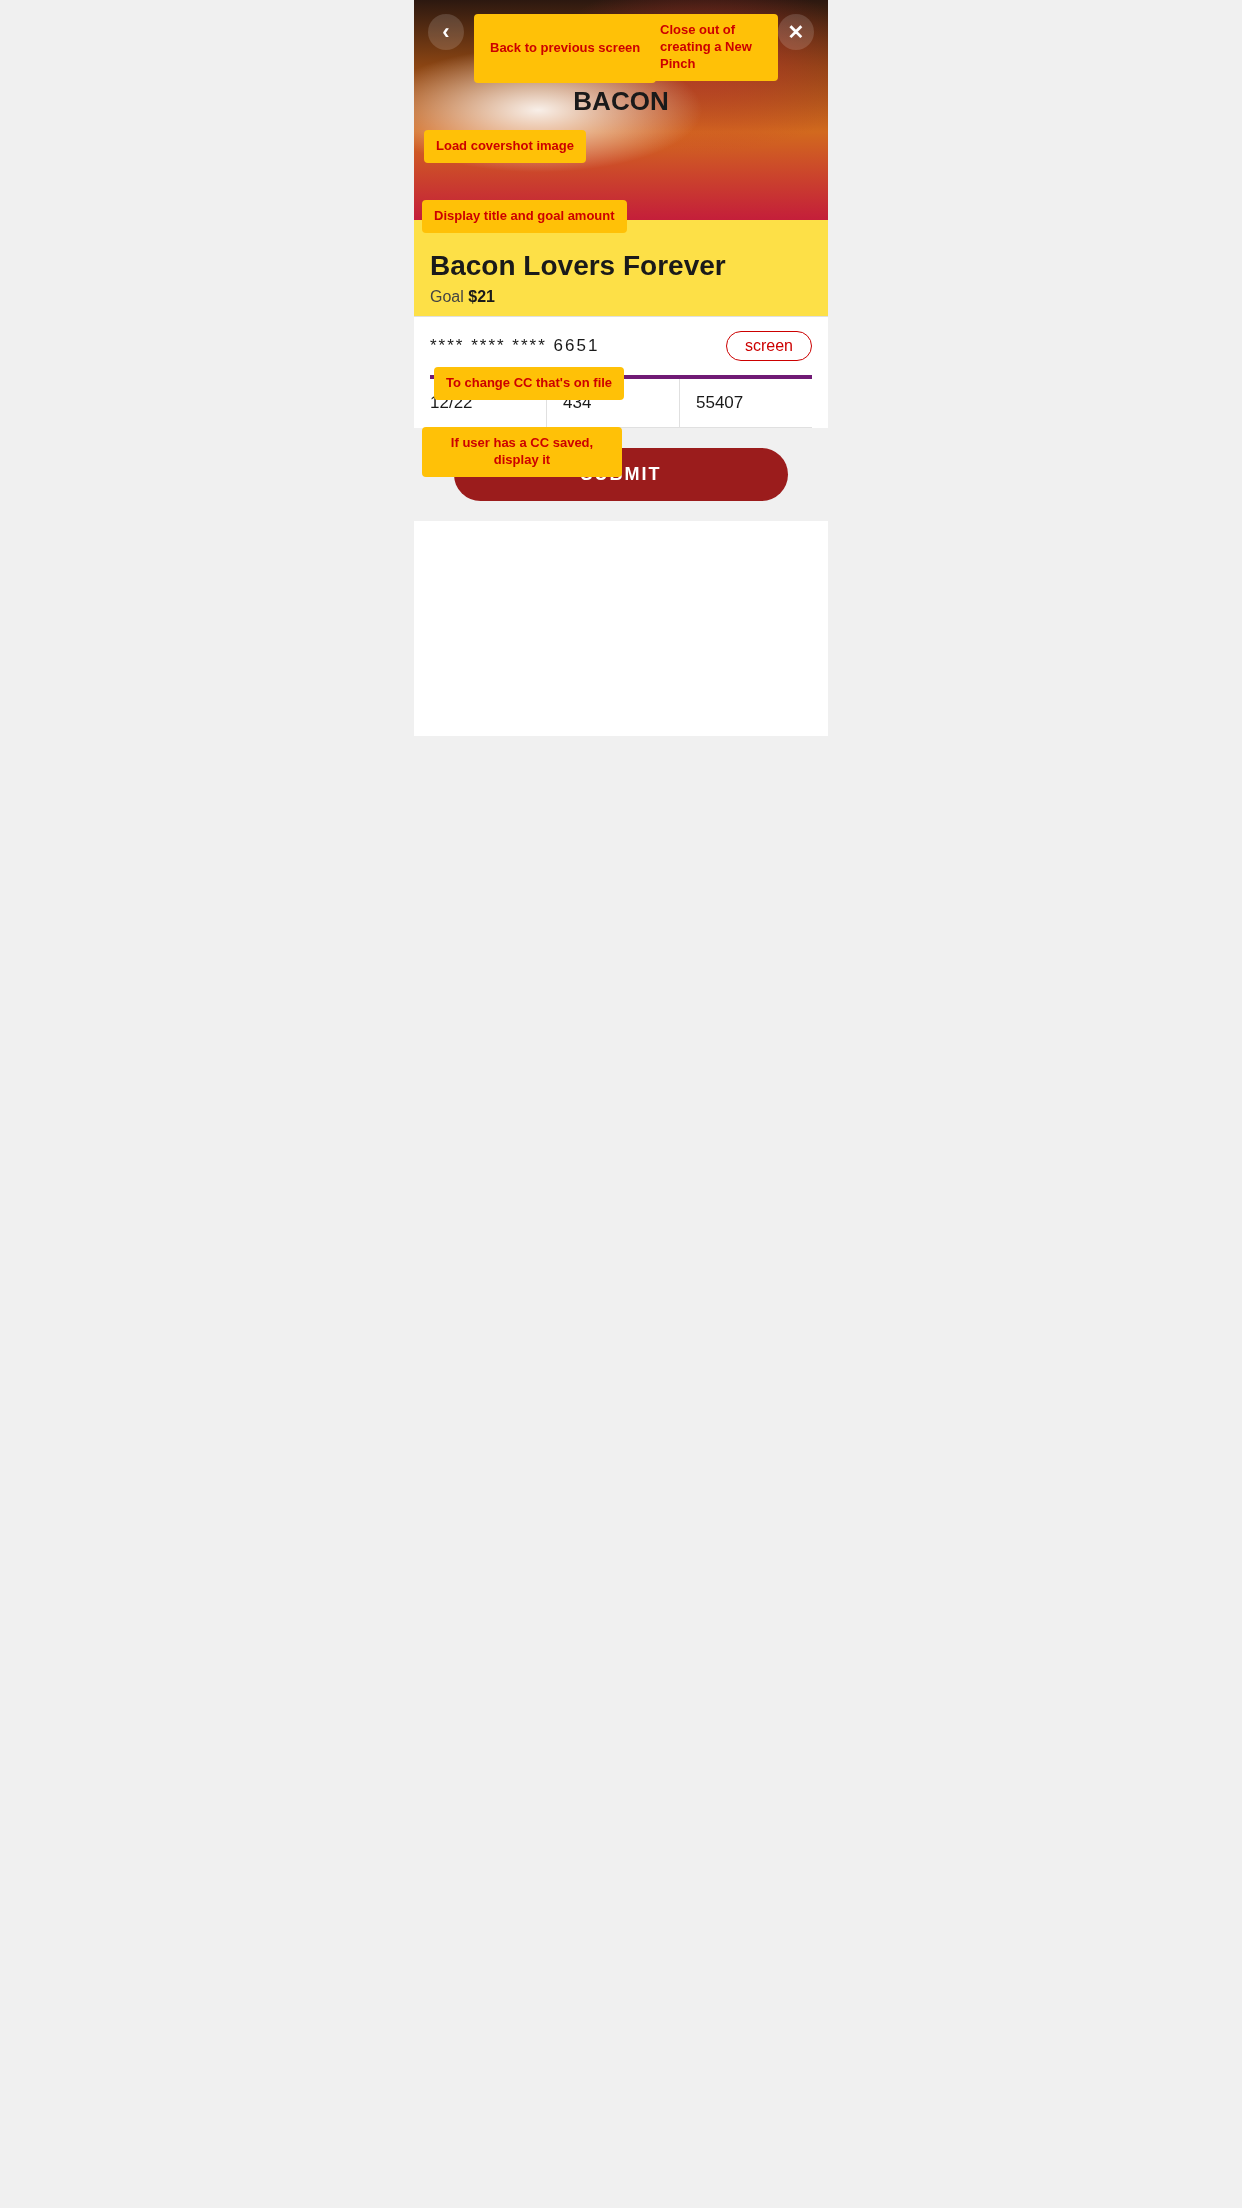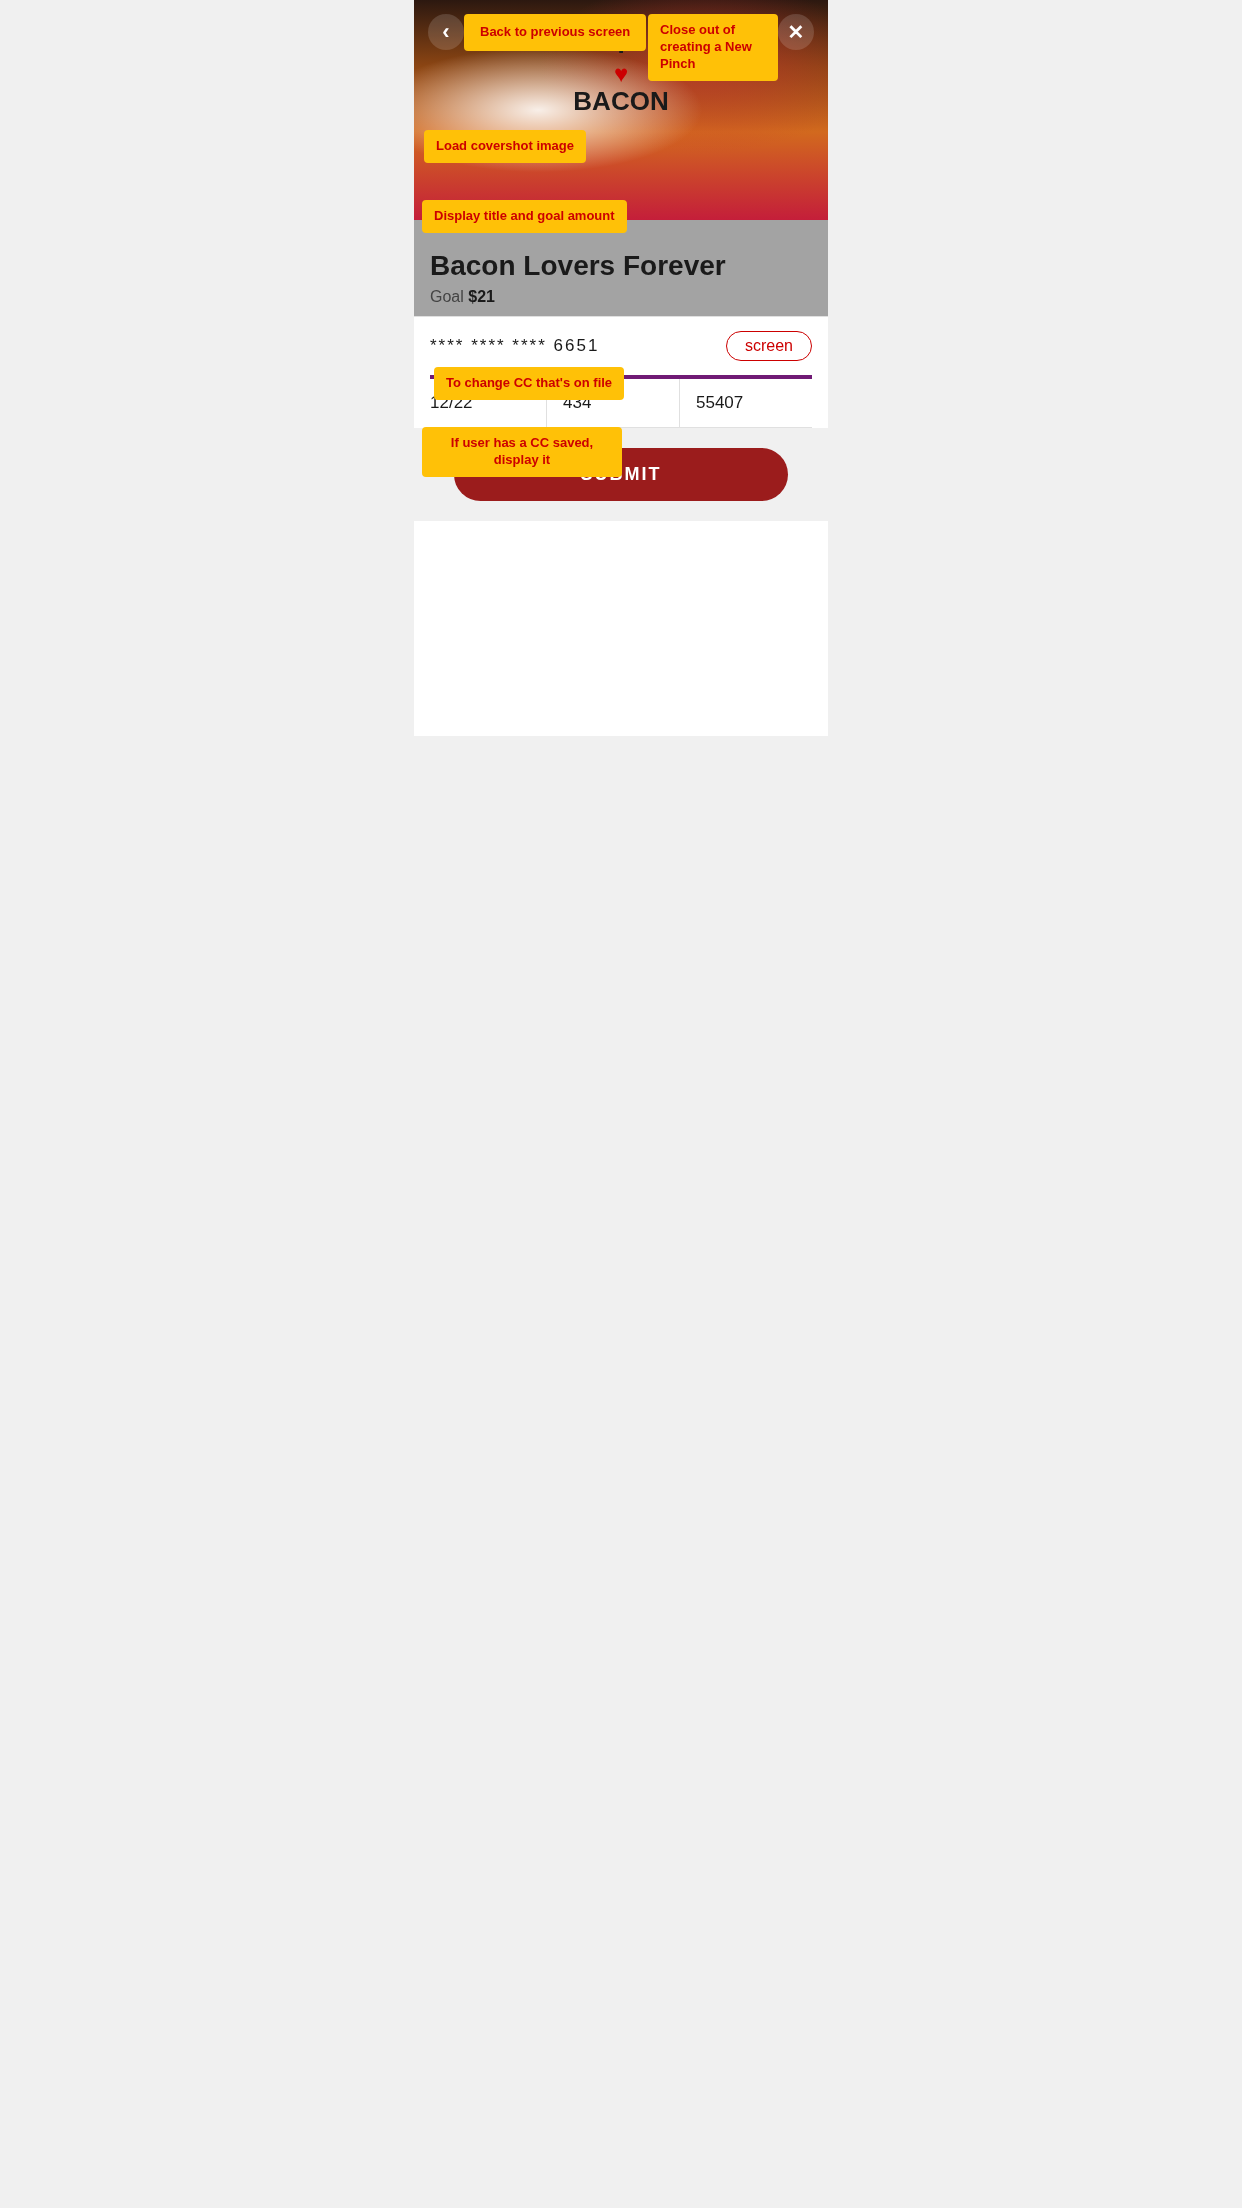--- a/index.html
+++ b/index.html
@@ -115,39 +115,39 @@
       padding: 6px 10px;
       font-size: 13px;
       font-weight: 700;
       color: #cc0000;
       z-index: 20;
       line-height: 1.3;
     }
 
     .tooltip-back {
       top: 14px;
-      left: 50px;
-      padding: 8px 14px;
+      left: 60px;
+      padding: 24px 14px;
     }
 
     .tooltip-close {
       top: 14px;
       right: 50px;
       text-align: left;
       max-width: 130px;
     }
 
     .tooltip-covershot {
       top: 130px;
       left: 10px;
     }
 
     
     .title-section {
-      background: #a3a3a3;
+      background: #fde047;
       padding: 16px 16px 10px 16px;
       border-bottom: 1px solid #e0e0e0;
     }
 
     .pinch-title {
       font-size: 28px;
       font-weight: 900;
       color: #1a1a1a;
       margin-bottom: 6px;
     }

